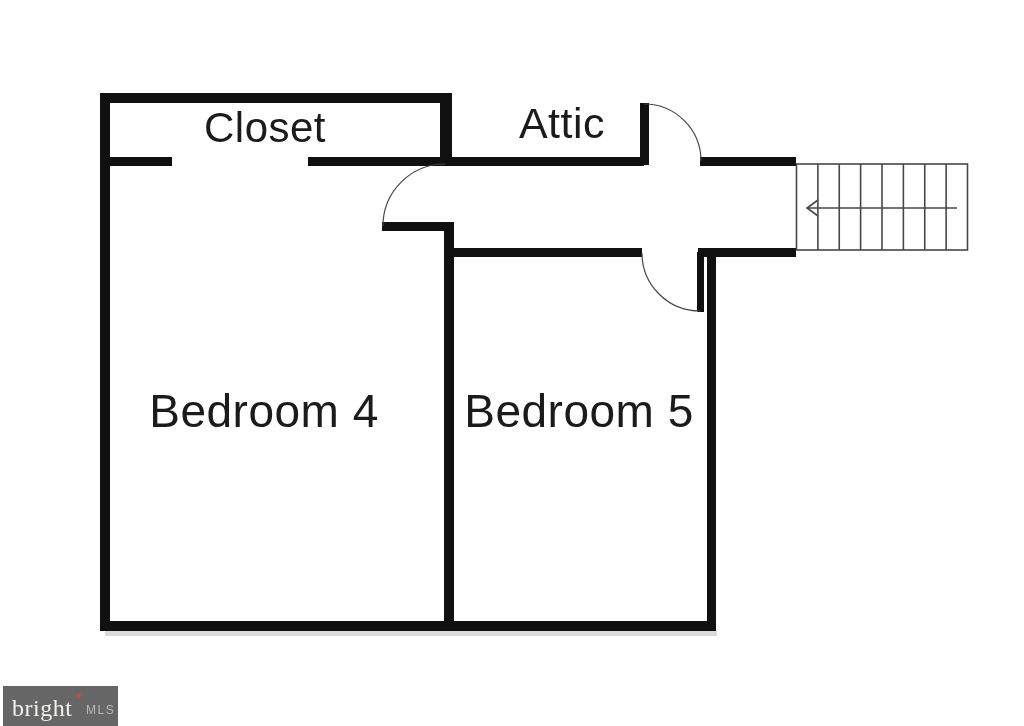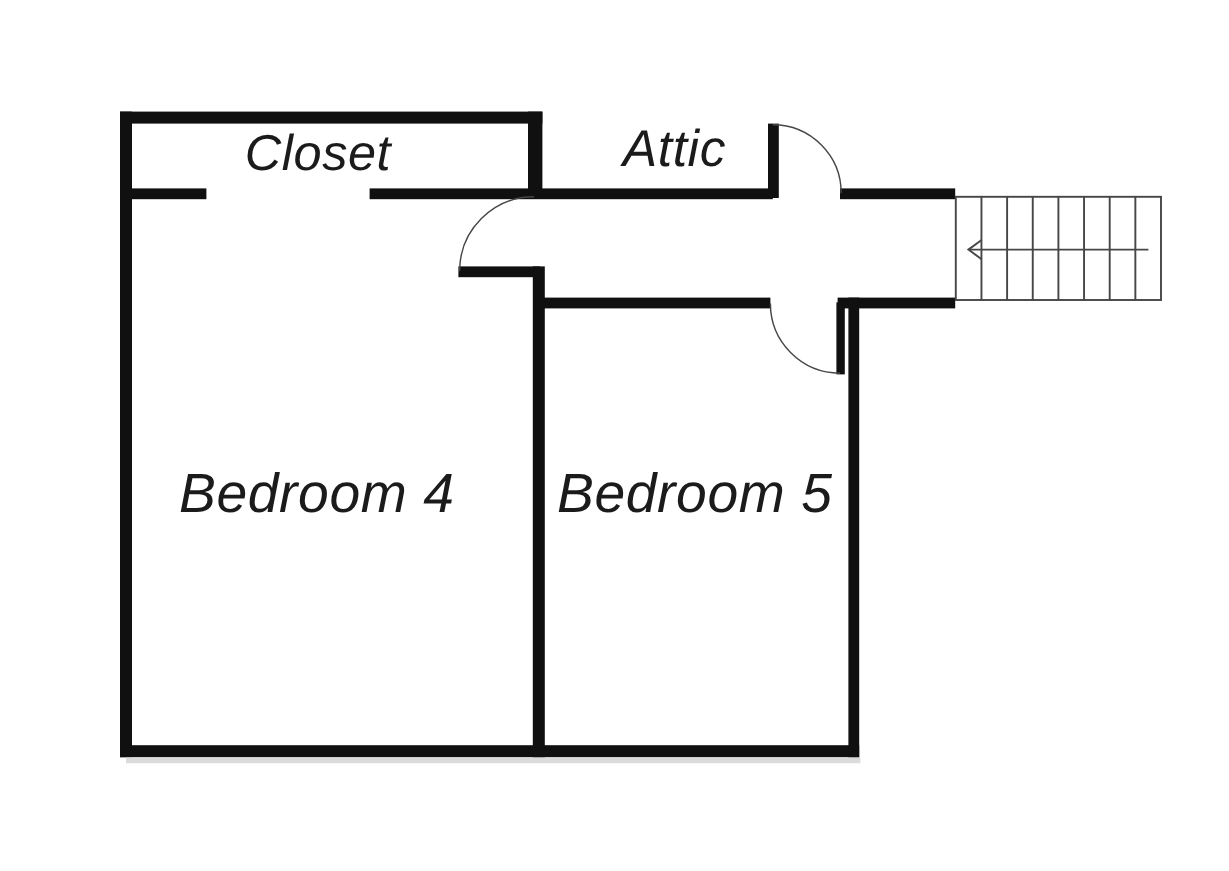--- a/index.html
+++ b/index.html
@@ -1,20 +1,19 @@
 <!DOCTYPE html>
 <html style="--wall: #101010; --line: #474747; --text: #1b1b1b; --background: #ffffff; --watermark-bg: #666666; --watermark-text: #f4f2ef; --watermark-suffix: #b9b9b9; --watermark-sparkle: #c8502f;"><head>
 <meta charset="utf-8">
 <style>
   html,body{margin:0;padding:0;background:#fff;}
   .canvas{
     position:relative;width:1024px;height:726px;overflow:hidden;
     background:var(--background,#ffffff);
     font-family:"Liberation Sans",sans-serif;
-    font-style:italic;
   }
   .plan-svg{position:absolute;left:0;top:0;}
   .wall{fill:var(--wall,#111111);stroke:none;}
   .thin{stroke:var(--line,#474747);stroke-width:1.6;fill:none;}
   .arc{stroke:var(--line,#474747);stroke-width:1.2;fill:none;}
   .stair-box{fill:#ffffff;stroke:var(--line,#474747);stroke-width:1.6;}
   .label{
     fill:var(--text,#1b1b1b);text-anchor:middle;
     font-family:"Liberation Sans",sans-serif;letter-spacing:.5px;
   }
@@ -91,13 +90,18 @@
     </g>
 
     <g>
       <text class="label small" x="265" y="142">Closet</text>
       <text class="label small" x="562" y="138" style="font-size:43px">Attic</text>
       <text class="label room" x="264" y="427">Bedroom 4</text>
       <text class="label room" x="579" y="427">Bedroom 5</text>
     </g>
   </svg>
 
+  <div class="watermark">
+    <span class="wm-brand">bright</span>
+    <span class="wm-sparkle">✦</span>
+    <span class="wm-suffix">MLS</span>
+  </div>
 </div>
 
 </body></html>

